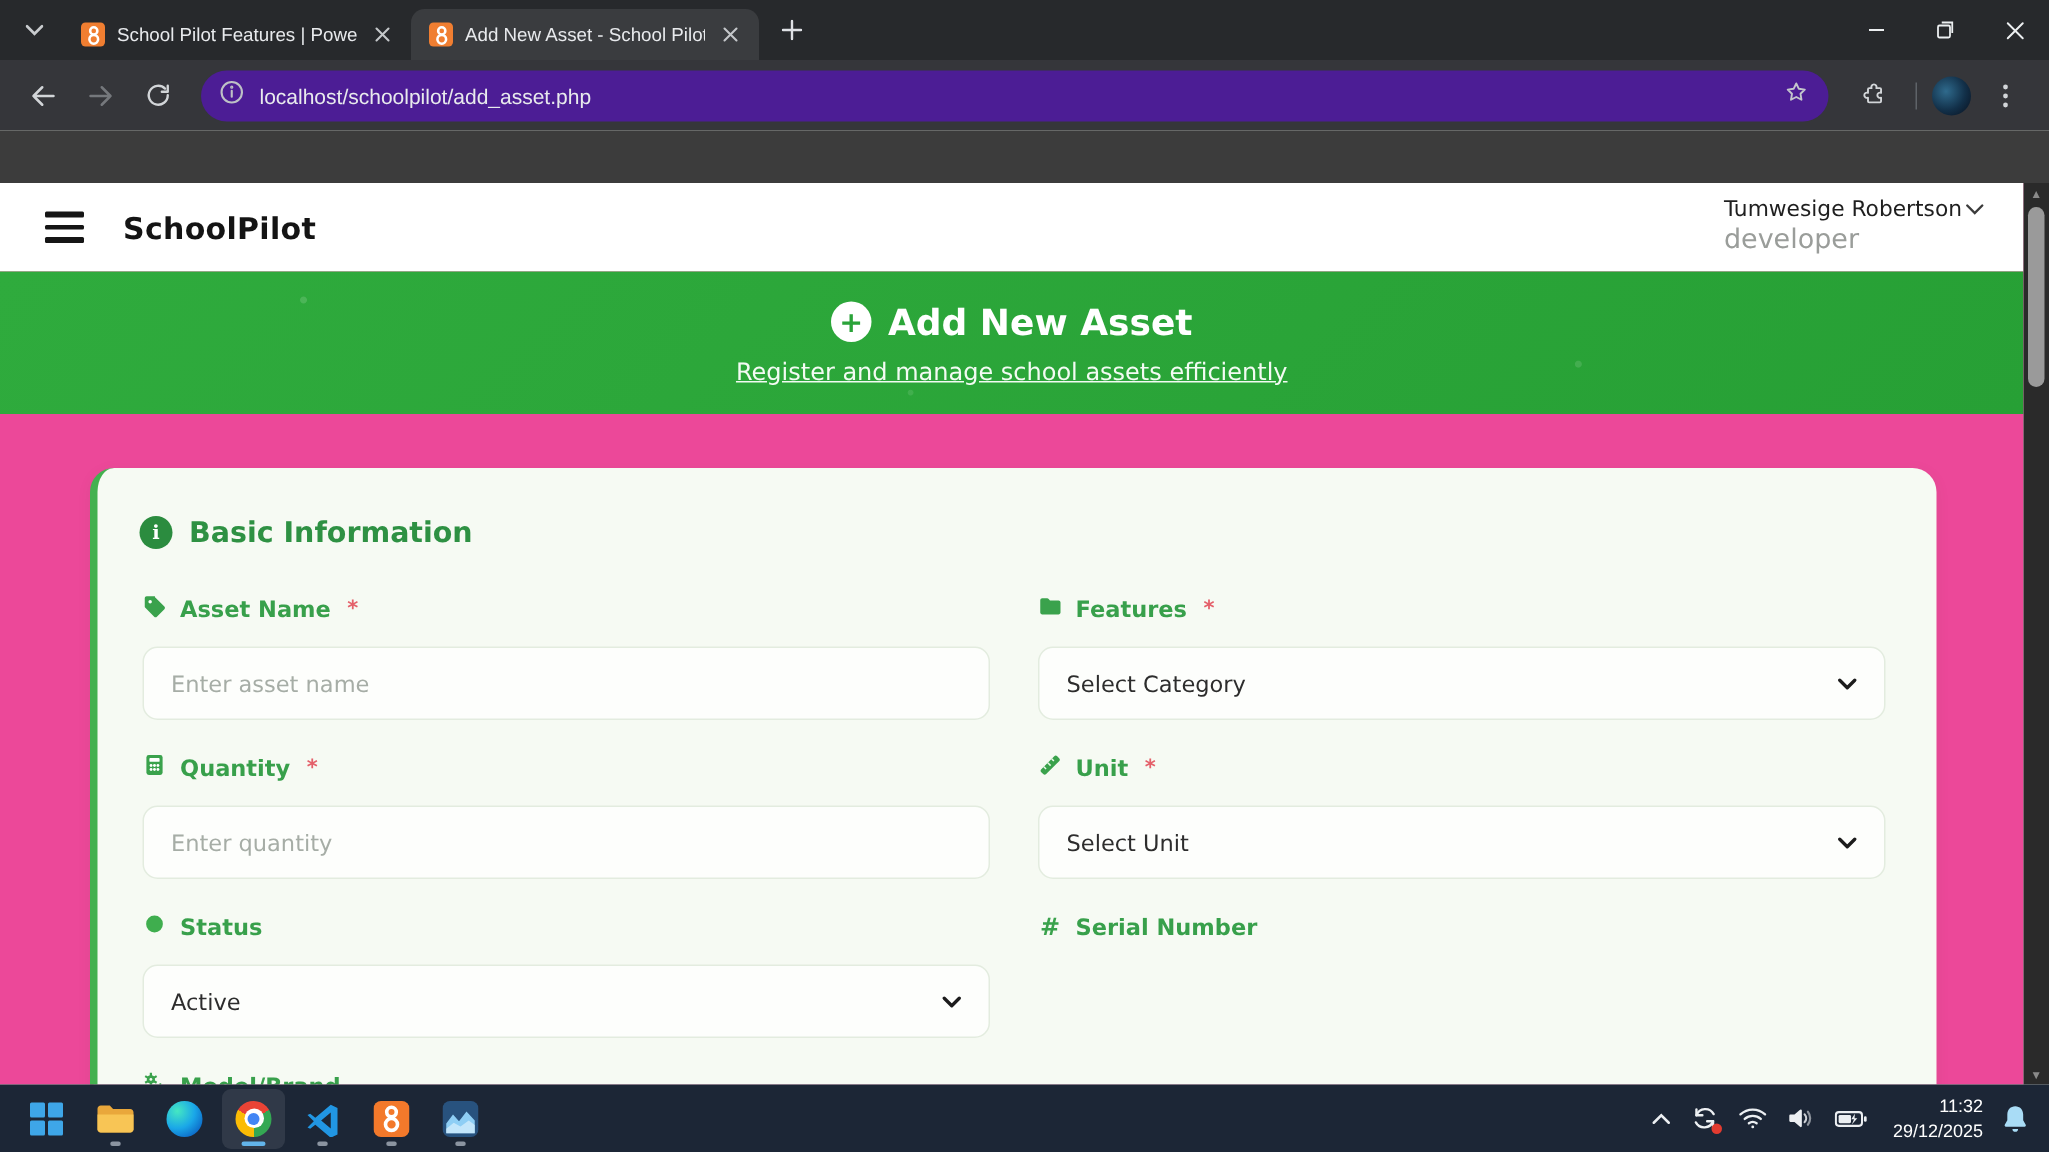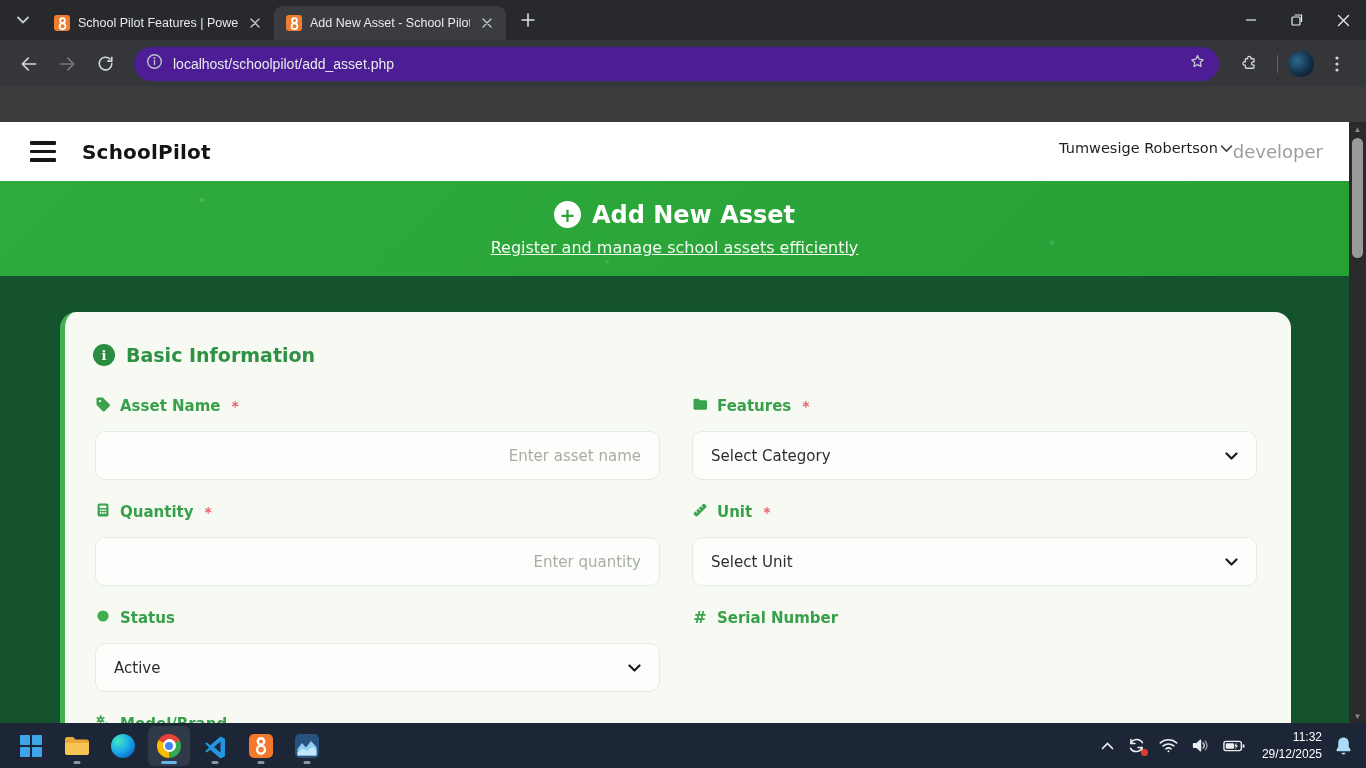--- a/index.html
+++ b/index.html
@@ -33,28 +33,28 @@
              display:flex; align-items:center; padding:0 6px 0 12px; }
   .omnibox .url { flex:1; color:#e8eaed; font-size:14px; margin-left:10px; white-space:nowrap; overflow:hidden; }
   .tool-right { display:flex; align-items:center; gap:4px; }
   .vsep { width:1px; height:18px; background:#5f6368; margin:0 6px; }
   .avatar { width:26px; height:26px; border-radius:50%;
             background:radial-gradient(circle at 36% 38%, #2f6a8c, #123049 55%, #0a1626 90%); }
 
   .darkband { position:absolute; top:87px; left:0; right:0; height:35px; background:#3c3c3c; }
 
   
-  .page { position:absolute; top:122px; left:0; width:1349px; height:601px; background:#14532d; overflow:hidden; }
+  .page { position:absolute; top:122px; left:0; width:1349px; height:601px; background:#ec4899; overflow:hidden; }
   .page, .page * { font-family:"DejaVu Sans", sans-serif; }
 
   .appbar { height:59px; background:#ffffff; display:flex; align-items:center; padding:0 26px; }
   .hamburger { display:flex; flex-direction:column; gap:5px; padding:4px; cursor:pointer; }
   .hamburger span { display:block; width:26px; height:3.5px; background:#151515; border-radius:1px; }
   .brand { margin-left:22px; font-size:20px; font-weight:600; color:#141414; letter-spacing:.2px; }
-  .user { margin-left:auto; display:flex; flex-direction:row; align-items:flex-start; line-height:1.15; }
+  .user { margin-left:auto; display:flex; flex-direction:column; align-items:flex-start; line-height:1.15; }
   .user .nameline { display:flex; align-items:center; gap:2px; font-size:14.5px; color:#1f1f1f; }
   .user .role { font-size:18px; color:#9a9d9a; margin-top:2px; }
 
   .banner { height:95px; color:#fff; display:flex; flex-direction:column; align-items:center;
             justify-content:center;
             background:
               radial-gradient(circle at 15% 20%, rgba(255,255,255,.14) 2px, transparent 2.6px),
               radial-gradient(circle at 78% 65%, rgba(255,255,255,.12) 2px, transparent 2.6px),
               radial-gradient(circle at 45% 85%, rgba(255,255,255,.10) 1.6px, transparent 2.2px),
               linear-gradient(135deg,#2fab3d,#27a035); }
@@ -73,21 +73,21 @@
                 font-size:13px; font-weight:700; font-family:"DejaVu Serif", serif; }
 
   .grid { display:grid; grid-template-columns:1fr 1fr; column-gap:32px; padding:0 2px; }
   .field { margin-bottom:22px; }
   .flabel { display:flex; align-items:center; gap:9px; color:#38a04b; font-size:15px;
             font-weight:700; margin-bottom:15px; }
   .flabel .req { color:#e4606a; font-size:14px; margin-left:2px; }
   .flabel .hash { color:#3aa24c; font-size:16px; font-weight:700; width:16px; text-align:center; }
   .control { width:100%; height:49px; background:#fdfefc; border:1.5px solid #e3ecdf;
              border-radius:10px; padding:0 18px; font-size:15px; color:#2d2d2d;
-             font-family:"DejaVu Sans", sans-serif;text-align:right; }
+             font-family:"DejaVu Sans", sans-serif; }
   input.control::placeholder { color:#a6ada6; opacity:1; }
   .select { display:flex; align-items:center; justify-content:space-between; cursor:pointer; }
 
   
   .scrollbar { position:absolute; top:122px; right:0; width:17px; height:601px; background:#2a2a2a; }
   .sb-arrow { position:absolute; left:0; width:17px; height:14px; display:flex; align-items:center;
               justify-content:center; color:#8a8a8a; font-size:8px; }
   .sb-thumb { position:absolute; left:3px; top:16px; width:11px; height:120px; background:#9a9a9a; border-radius:6px; }
 
   

